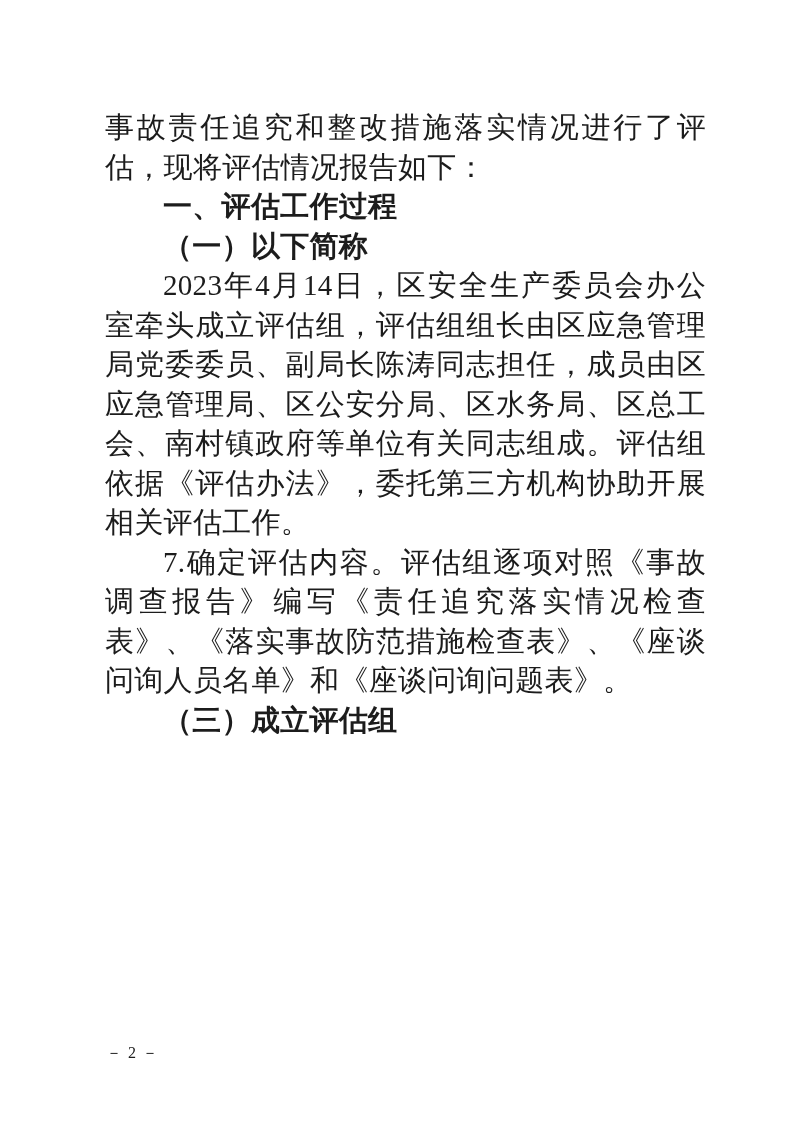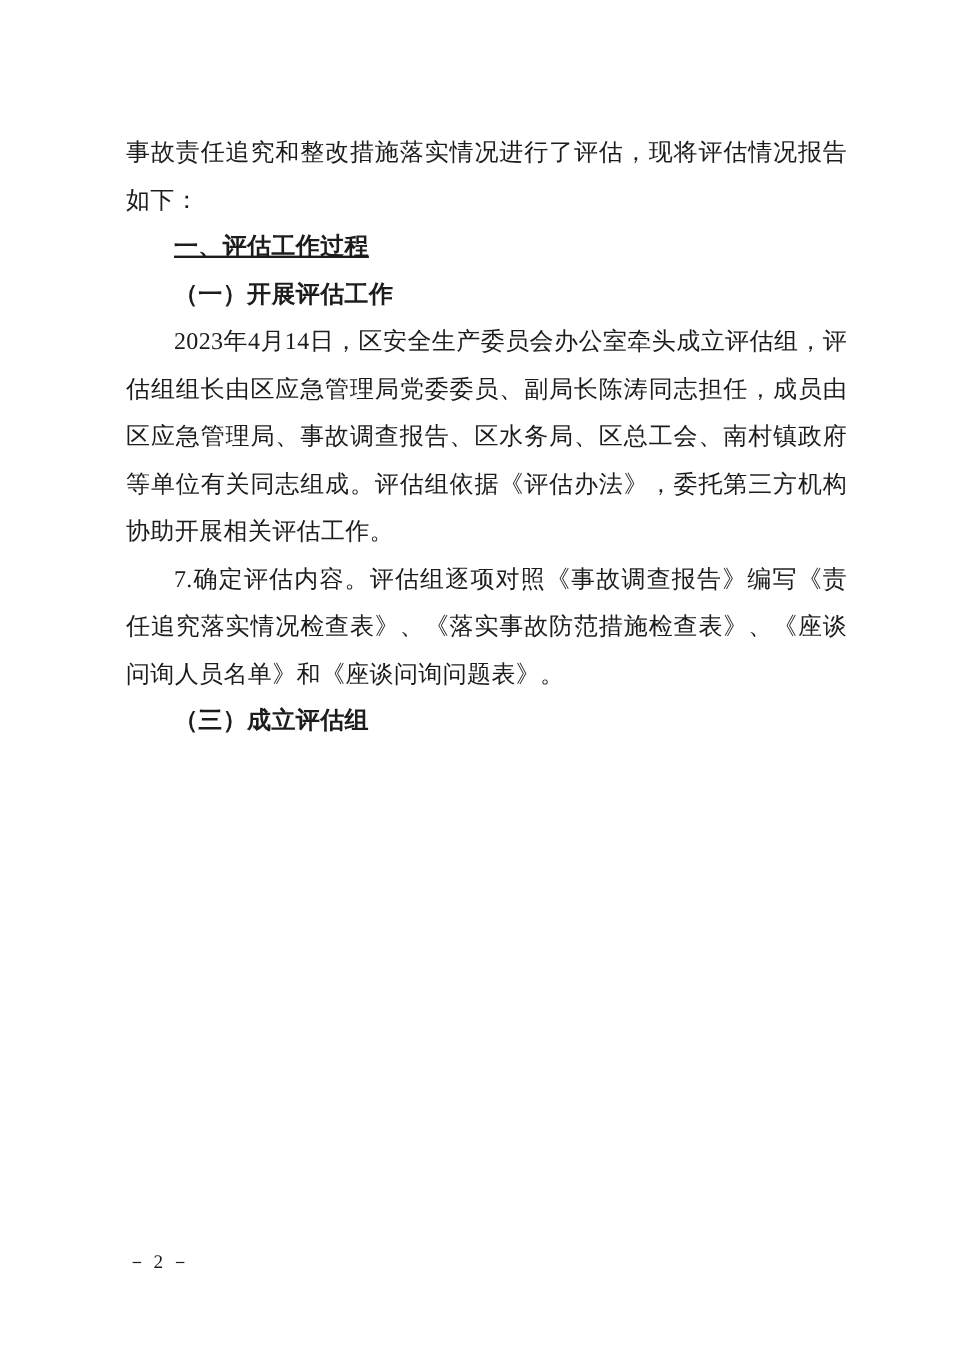--- a/index.html
+++ b/index.html
@@ -18,37 +18,36 @@
   }
   .content {
     position: absolute;
     top: 108px;
     left: 105px;
     width: 601px;
   }
   .content p {
     margin: 0;
     padding: 0;
-    font-size: 20px;
+    font-size: 29px;
     line-height: 39.5px;
     text-align: justify;
     text-justify: inter-character;
     letter-spacing: 0.3px;
   }
   .body-para {
     text-indent: 2em;
   }
   .body-para.no-indent {
     text-indent: 0;
   }
   .heading-1 {
     text-indent: 2em;
     font-weight: bold;
     font-family: "Liberation Sans", sans-serif;
-    text-decoration: underline;
   }
   .heading-2 {
     text-indent: 2em;
     font-weight: bold;
   }
   .page-footer {
     position: absolute;
     left: 106px;
     top: 1043px;
     font-size: 16px;
@@ -58,19 +57,19 @@
     letter-spacing: 1px;
   }
 </style>
 </head>
 <body>
 
 <div class="page">
   <div class="content">
     <p class="body-para no-indent">事故责任追究和整改措施落实情况进行了评估，现将评估情况报告如下：</p>
     <p class="heading-1">一、评估工作过程</p>
-    <p class="heading-2">（一）开展评估工作</p>
-    <p class="body-para">2023年4月14日，区安全生产委员会办公室牵头成立评估组，评估组组长由区应急管理局党委委员、副局长陈涛同志担任，成员由区应急管理局、事故调查报告、区水务局、区总工会、南村镇政府等单位有关同志组成。评估组依据《评估办法》，委托第三方机构协助开展相关评估工作。</p>
+    <p class="heading-2">（一）以下简称</p>
+    <p class="body-para">2023年4月14日，区安全生产委员会办公室牵头成立评估组，评估组组长由区应急管理局党委委员、副局长陈涛同志担任，成员由区应急管理局、区公安分局、区水务局、区总工会、南村镇政府等单位有关同志组成。评估组依据《评估办法》，委托第三方机构协助开展相关评估工作。</p>
     <p class="body-para">7.确定评估内容。评估组逐项对照《事故调查报告》编写《责任追究落实情况检查表》、《落实事故防范措施检查表》、《座谈问询人员名单》和《座谈问询问题表》。</p>
     <p class="heading-2">（三）成立评估组</p>
   </div>
   <div class="page-footer">－ 2 －</div>
 </div>
 
 </body></html>

